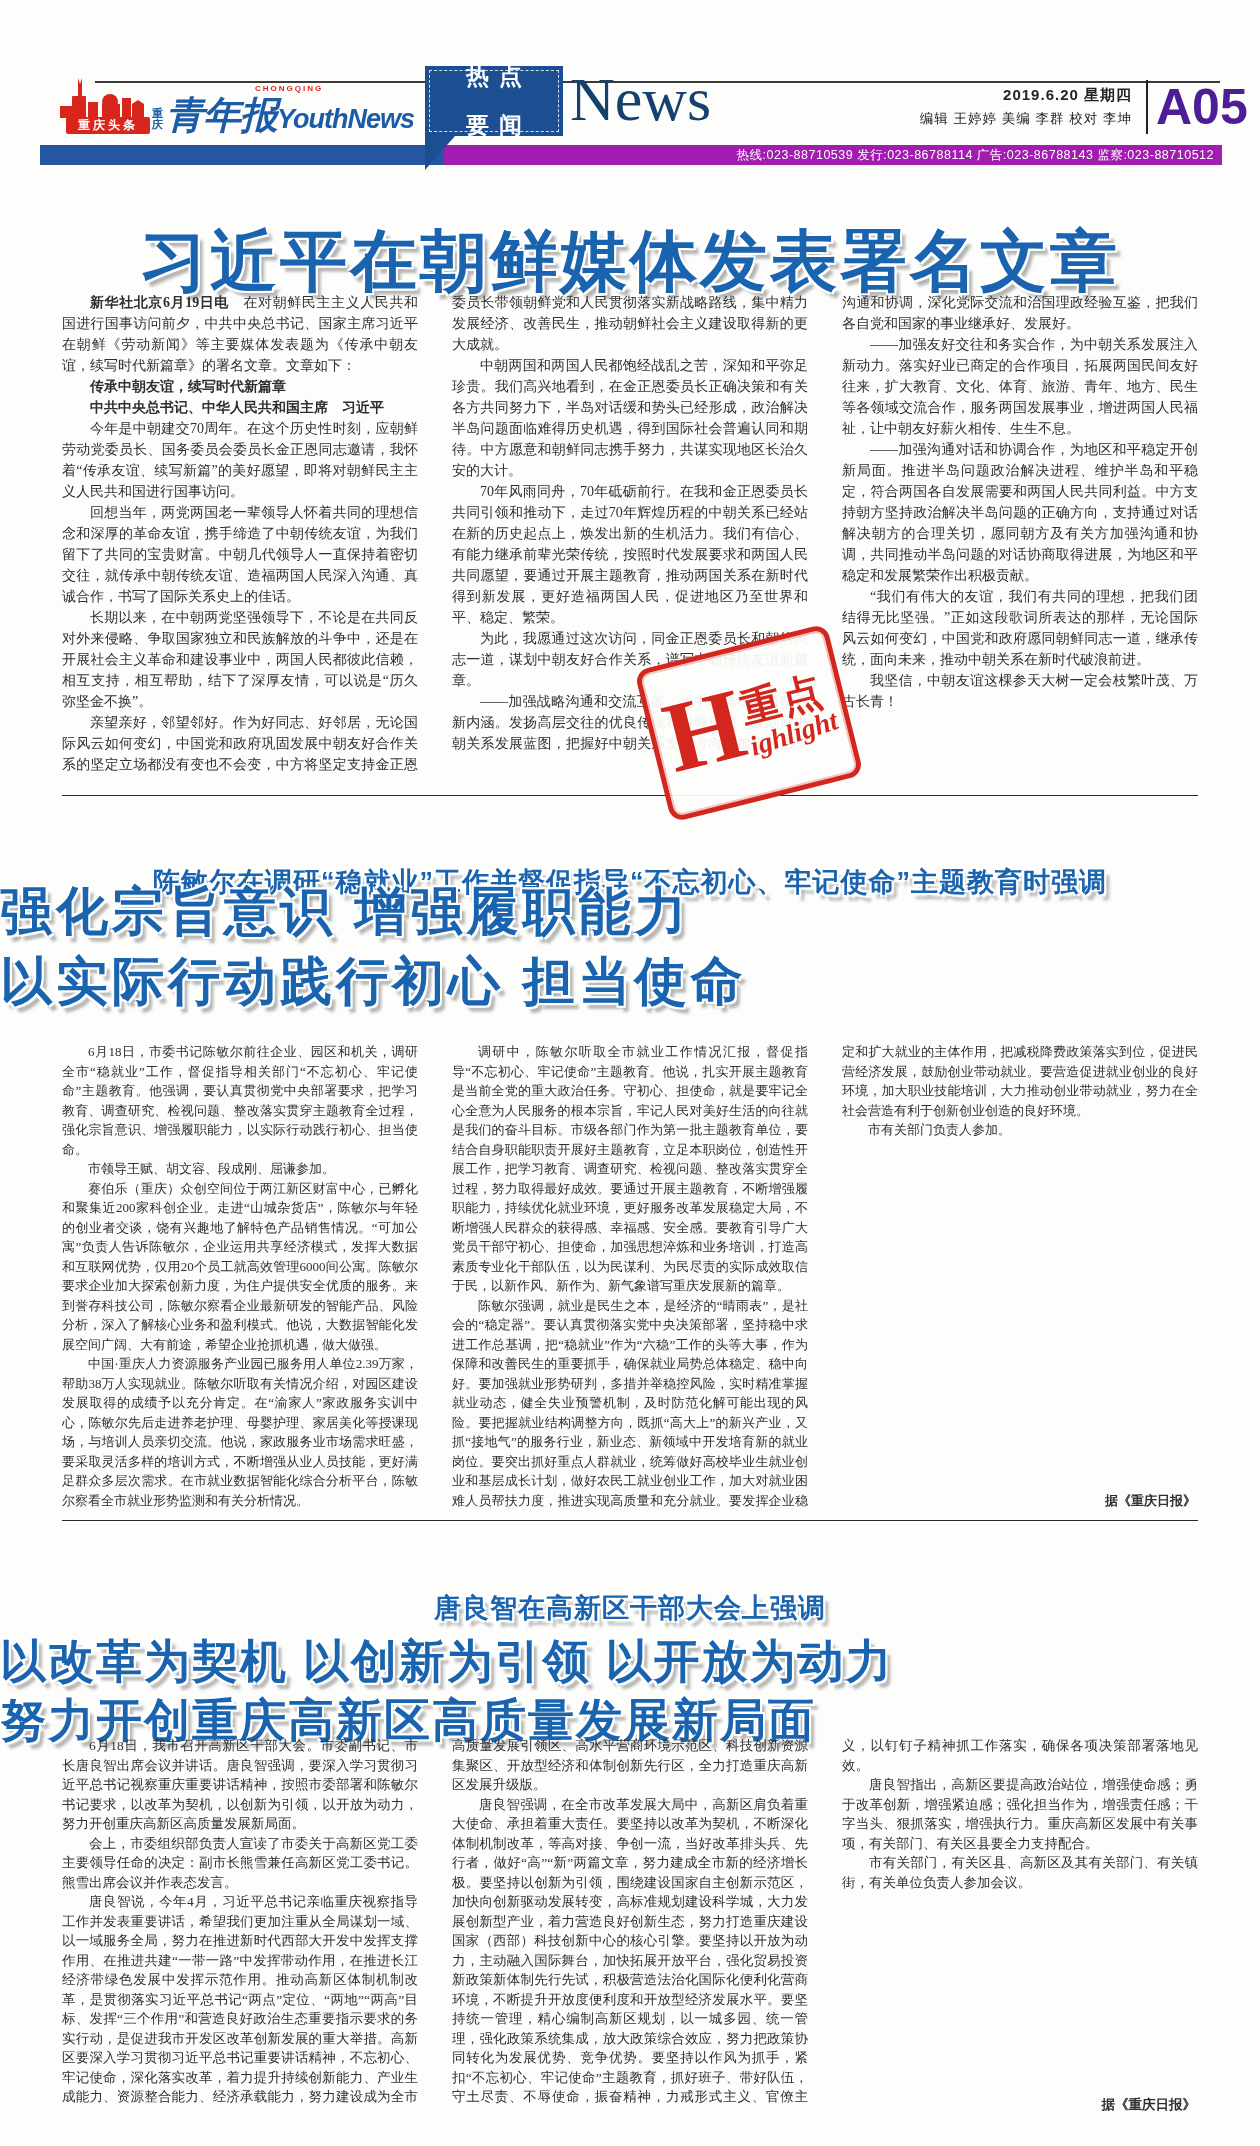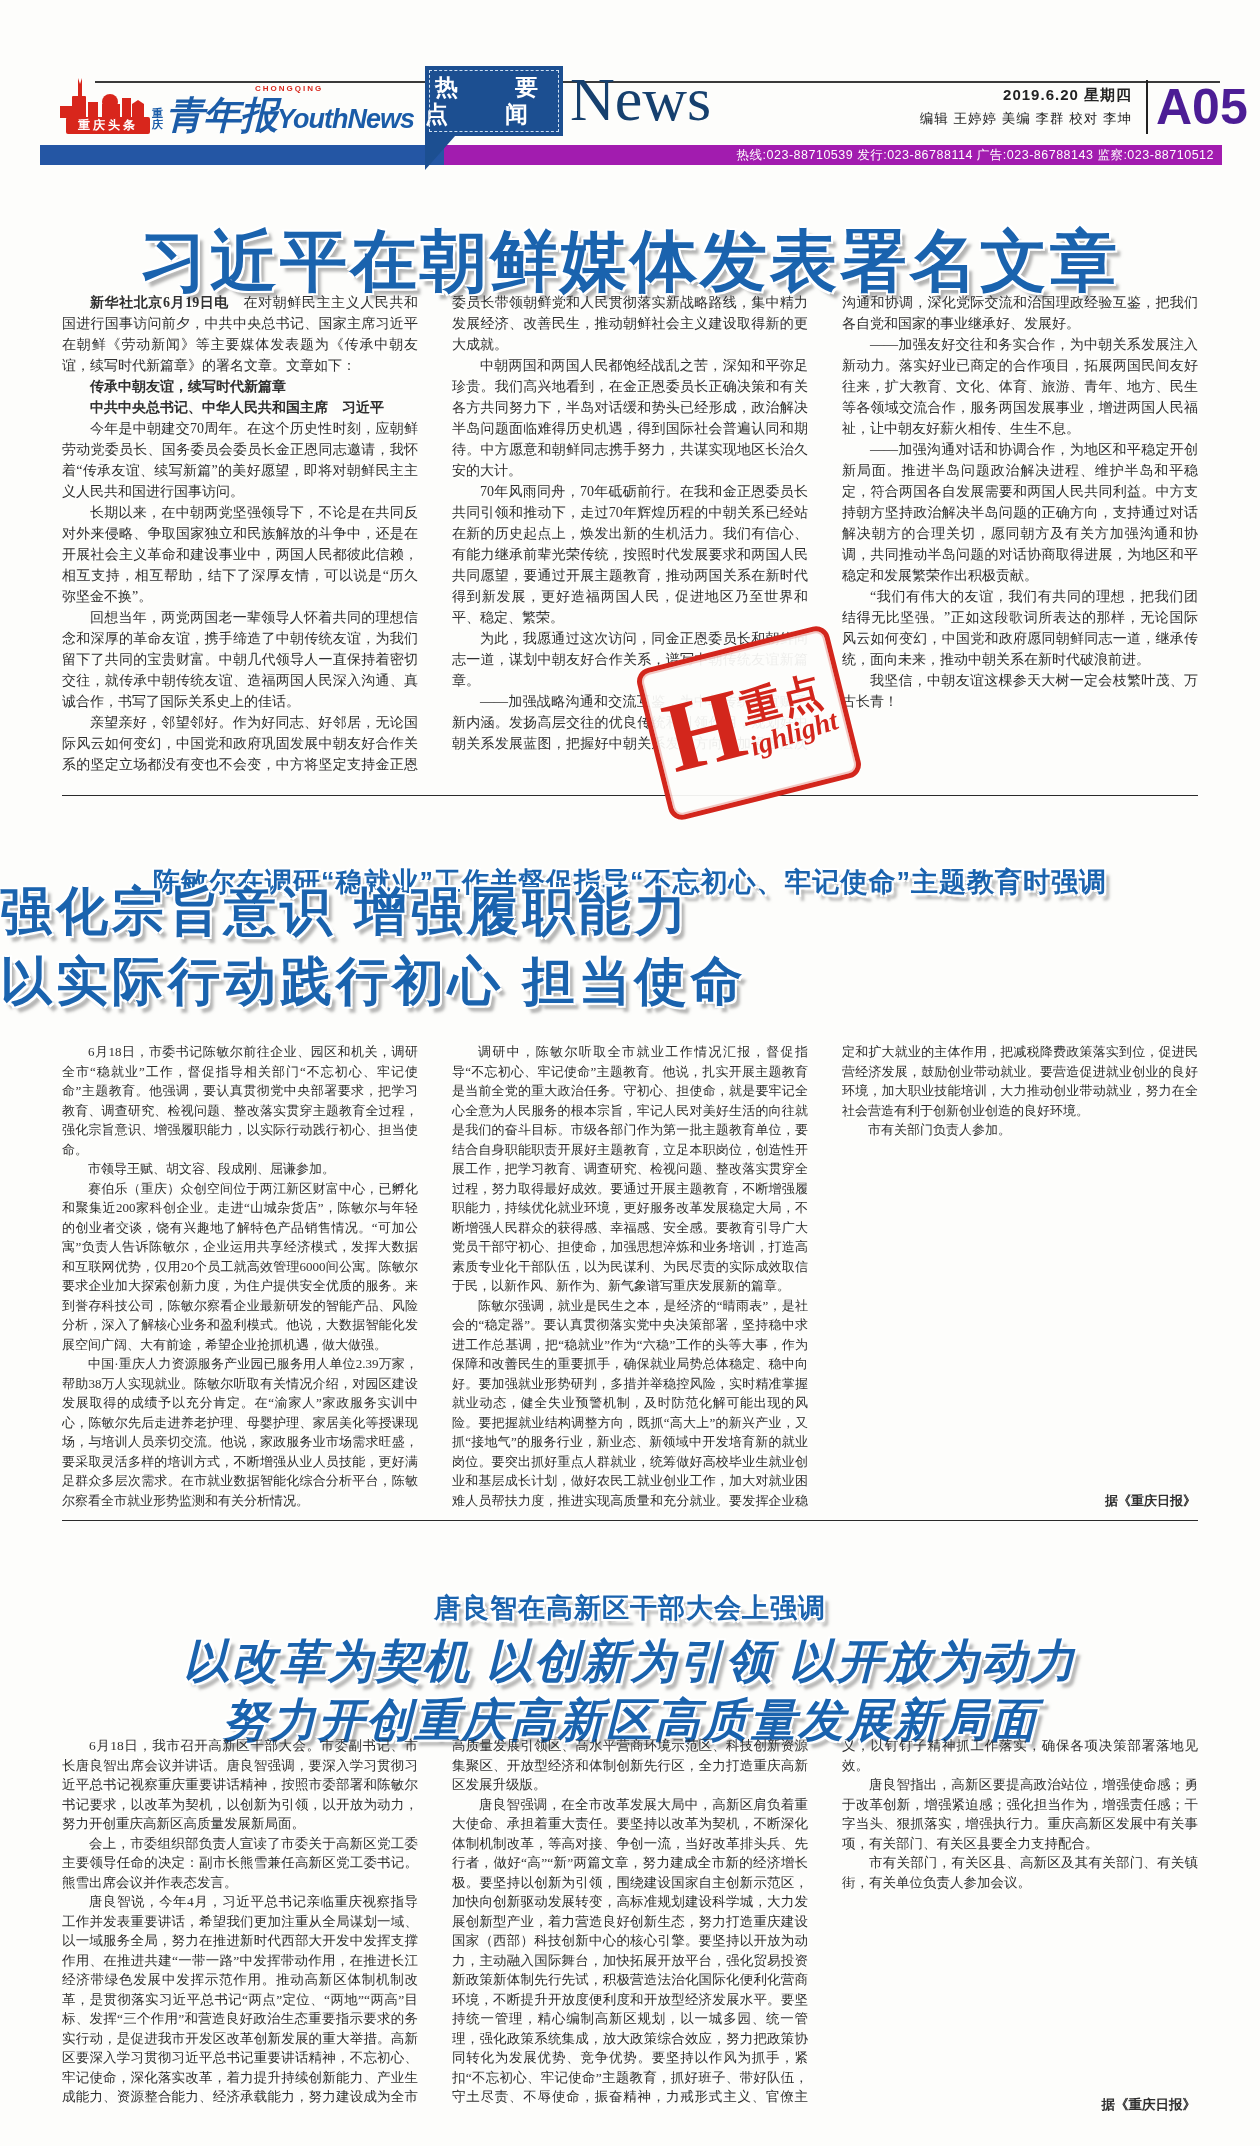--- a/index.html
+++ b/index.html
@@ -15,21 +15,21 @@
   .masthead{left:152px;top:86px;height:48px;display:flex;align-items:flex-end;}
   .mast-sm{display:flex;flex-direction:column;font-family:"Liberation Sans",sans-serif;
            font-size:11px;font-weight:700;color:#1b5ca8;line-height:11px;margin:0 3px 4px 0;}
   .mast-cn{font-family:"Liberation Sans",sans-serif;font-size:38px;font-weight:900;color:#1b5ca8;
            line-height:38px;letter-spacing:-1px;font-style:italic;}
   .mast-en{font-family:"Liberation Sans",sans-serif;font-size:27px;font-weight:900;color:#1b5ca8;
            font-style:italic;line-height:30px;letter-spacing:-1px;}
   .mast-tiny{left:255px;top:84px;font-family:"Liberation Sans",sans-serif;font-size:8px;color:#d8261c;
              letter-spacing:2px;font-weight:700;}
   .badge{left:425px;top:66px;width:138px;height:70px;background:#1c4f91;z-index:2;
-         display:flex;flex-direction:row;align-items:center;justify-content:center;gap:22px;}
+         display:flex;flex-direction:column;align-items:center;justify-content:center;gap:22px;}
   .badge-inner{position:absolute;inset:4px;border:1px dashed #cfe0f2;}
   .badge span{color:#fff;font-family:"Liberation Sans",sans-serif;font-weight:700;font-size:23px;
               line-height:27px;letter-spacing:10px;text-indent:10px;}
   .badge-tail{left:425px;top:136px;width:0;height:0;border-top:34px solid #1c4f91;
               border-right:30px solid transparent;z-index:3;}
   .news-logo{left:570px;top:68px;font-family:"Liberation Serif",serif;font-size:62px;line-height:62px;
              color:#16406e;z-index:2;}
   .hdr-right{right:128px;top:86px;text-align:right;font-family:"Liberation Sans",sans-serif;color:#222;}
   .hdr-date{font-size:15px;font-weight:700;letter-spacing:1px;}
   .hdr-staff{font-size:13.5px;margin-top:5px;letter-spacing:1px;}
@@ -40,21 +40,21 @@
              font-family:"Liberation Sans",sans-serif;font-size:12.5px;line-height:20px;
              text-align:right;padding-right:8px;box-sizing:border-box;letter-spacing:.5px;}
   
   .stroke{color:#1a63ae;font-family:"Liberation Sans","DejaVu Sans",sans-serif;font-weight:900;
           text-shadow:-2px -2px 0 #fff,2px -2px 0 #fff,-2px 2px 0 #fff,2px 2px 0 #fff,
                       5px 6px 3px rgba(120,120,120,.55);margin-top:44px;}
   .headline1{left:0;top:172px;width:100%;text-align:center;font-size:67px;letter-spacing:3px;}
   .kicker2{left:0;top:820px;width:100%;text-align:center;font-size:27px;letter-spacing:1px;}
   .title2{left:0;top:832px;width:100%;font-size:52px;line-height:70px;letter-spacing:4px;}
   .kicker3{left:0;top:1546px;width:100%;text-align:center;font-size:27px;letter-spacing:1px;}
-  .title3{left:0;top:1588px;width:100%;text-align:center;font-size:46px;line-height:59px;letter-spacing:2px;font-style:italic;}
+  .title3{left:0;top:1588px;width:100%;font-size:46px;line-height:59px;letter-spacing:2px;}
   
   .body-cols{column-gap:34px;column-count:3;column-fill:auto;overflow:hidden;
              text-align:justify;color:#2f2f2f;}
   .a1{left:62px;top:292px;width:1136px;height:500px;font-size:14px;line-height:21px;}
   .a2{left:62px;top:1042px;width:1136px;height:468px;font-size:13px;line-height:19.5px;}
   .a3{left:62px;top:1736px;width:1136px;height:378px;font-size:13.5px;line-height:19.5px;}
   .para{margin:0;text-indent:2em;}
   .para.bold{font-weight:700;}
   .para b{font-weight:700;}
   .source{position:absolute;right:2px;bottom:0;font-weight:700;background:#fdfdfb;padding-left:12px;}
@@ -119,22 +119,22 @@
   <div class="abs bar-left"></div>
   <div class="abs bar-right">热线:023-88710539 发行:023-86788114 广告:023-86788143 监察:023-88710512</div>
 
   <div class="abs stroke headline1">习近平在朝鲜媒体发表署名文章</div>
 
   <div class="abs body-cols a1">
       <p class="para"><b>新华社北京6月19日电　</b>在对朝鲜民主主义人民共和国进行国事访问前夕，中共中央总书记、国家主席习近平在朝鲜《劳动新闻》等主要媒体发表题为《传承中朝友谊，续写时代新篇章》的署名文章。文章如下：</p>
       <p class="para bold">传承中朝友谊，续写时代新篇章</p>
       <p class="para bold">中共中央总书记、中华人民共和国主席　习近平</p>
       <p class="para">今年是中朝建交70周年。在这个历史性时刻，应朝鲜劳动党委员长、国务委员会委员长金正恩同志邀请，我怀着“传承友谊、续写新篇”的美好愿望，即将对朝鲜民主主义人民共和国进行国事访问。</p>
+      <p class="para">回想当年，两党两国老一辈领导人怀着共同的理想信念和深厚的革命友谊，携手缔造了中朝传统友谊，为我们留下了共同的宝贵财富。中朝几代领导人一直保持着密切交往，就传承中朝传统友谊、造福两国人民深入沟通、真诚合作，书写了国际关系史上的佳话。</p>
       <p class="para">长期以来，在中朝两党坚强领导下，不论是在共同反对外来侵略、争取国家独立和民族解放的斗争中，还是在开展社会主义革命和建设事业中，两国人民都彼此信赖，相互支持，相互帮助，结下了深厚友情，可以说是“历久弥坚金不换”。</p>
-      <p class="para">回想当年，两党两国老一辈领导人怀着共同的理想信念和深厚的革命友谊，携手缔造了中朝传统友谊，为我们留下了共同的宝贵财富。中朝几代领导人一直保持着密切交往，就传承中朝传统友谊、造福两国人民深入沟通、真诚合作，书写了国际关系史上的佳话。</p>
       <p class="para">亲望亲好，邻望邻好。作为好同志、好邻居，无论国际风云如何变幻，中国党和政府巩固发展中朝友好合作关系的坚定立场都没有变也不会变，中方将坚定支持金正恩委员长带领朝鲜党和人民贯彻落实新战略路线，集中精力发展经济、改善民生，推动朝鲜社会主义建设取得新的更大成就。</p>
       <p class="para">中朝两国和两国人民都饱经战乱之苦，深知和平弥足珍贵。我们高兴地看到，在金正恩委员长正确决策和有关各方共同努力下，半岛对话缓和势头已经形成，政治解决半岛问题面临难得历史机遇，得到国际社会普遍认同和期待。中方愿意和朝鲜同志携手努力，共谋实现地区长治久安的大计。</p>
       <p class="para">70年风雨同舟，70年砥砺前行。在我和金正恩委员长共同引领和推动下，走过70年辉煌历程的中朝关系已经站在新的历史起点上，焕发出新的生机活力。我们有信心、有能力继承前辈光荣传统，按照时代发展要求和两国人民共同愿望，要通过开展主题教育，推动两国关系在新时代得到新发展，更好造福两国人民，促进地区乃至世界和平、稳定、繁荣。</p>
       <p class="para">为此，我愿通过这次访问，同金正恩委员长和朝鲜同志一道，谋划中朝友好合作关系，谱写中朝传统友谊新篇章。</p>
       <p class="para">——加强战略沟通和交流互鉴，为中朝传统友谊赋予新内涵。发扬高层交往的优良传统和引领作用，规划好中朝关系发展蓝图，把握好中朝关系发展方向。加强各层次沟通和协调，深化党际交流和治国理政经验互鉴，把我们各自党和国家的事业继承好、发展好。</p>
       <p class="para">——加强友好交往和务实合作，为中朝关系发展注入新动力。落实好业已商定的合作项目，拓展两国民间友好往来，扩大教育、文化、体育、旅游、青年、地方、民生等各领域交流合作，服务两国发展事业，增进两国人民福祉，让中朝友好薪火相传、生生不息。</p>
       <p class="para">——加强沟通对话和协调合作，为地区和平稳定开创新局面。推进半岛问题政治解决进程、维护半岛和平稳定，符合两国各自发展需要和两国人民共同利益。中方支持朝方坚持政治解决半岛问题的正确方向，支持通过对话解决朝方的合理关切，愿同朝方及有关方加强沟通和协调，共同推动半岛问题的对话协商取得进展，为地区和平稳定和发展繁荣作出积极贡献。</p>
       <p class="para">“我们有伟大的友谊，我们有共同的理想，把我们团结得无比坚强。”正如这段歌词所表达的那样，无论国际风云如何变幻，中国党和政府愿同朝鲜同志一道，继承传统，面向未来，推动中朝关系在新时代破浪前进。</p>
       <p class="para">我坚信，中朝友谊这棵参天大树一定会枝繁叶茂、万古长青！</p>
     </div>

